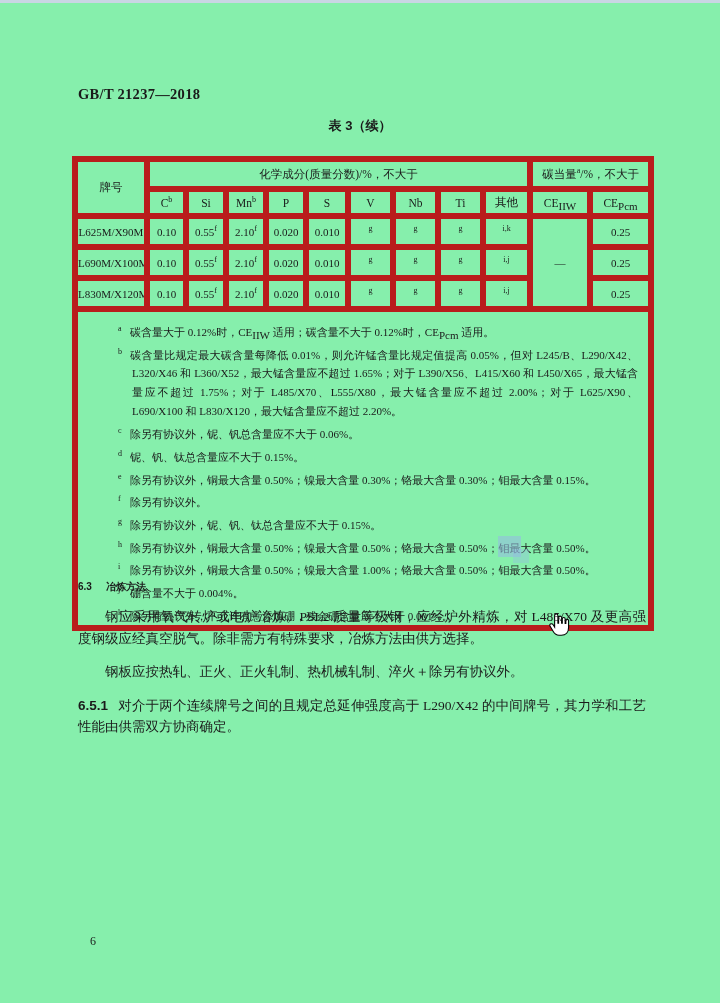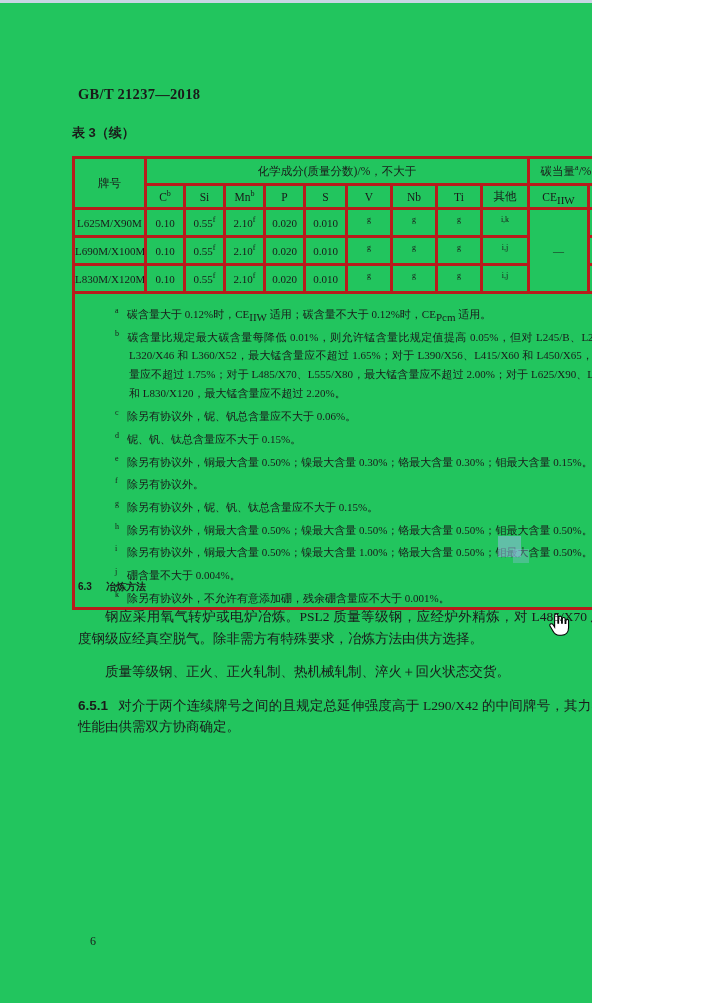--- a/index.html
+++ b/index.html
@@ -1,25 +1,25 @@
 <!DOCTYPE html>
 <html><head>
 <meta charset="utf-8">
 <style>
   html,body{margin:0;padding:0;}
   body{background:#ffffff;}
-  .page{position:relative;width:592px;height:1003px;background:#22c55e;overflow:hidden;
+  .page{position:relative;width:720px;height:1003px;background:#86efac;overflow:hidden;
         font-family:"Liberation Serif","DejaVu Serif",serif;color:#1a1a1a;}
   .top-band{position:absolute;left:0;top:0;width:720px;height:3px;background:#c9d6e4;}
   .std-code{position:absolute;left:78px;top:86px;font-size:14.5px;font-weight:bold;letter-spacing:.3px;}
-  .tbl-title{position:absolute;left:72px;top:124px;width:576px;
+  .tbl-title{position:absolute;left:72px;top:117px;width:576px;text-align:center;
              font-size:13px;font-weight:bold;font-family:"Liberation Sans","DejaVu Sans",sans-serif;}
   table.spec{position:absolute;left:72px;top:156px;width:576px;border-collapse:collapse;table-layout:fixed;
              border:2px solid #000;}
-  table.spec th,table.spec td{border:3px solid #b91c1c;padding:0;text-align:center;vertical-align:middle;
+  table.spec th,table.spec td{border:6px solid #b91c1c;padding:0;text-align:center;vertical-align:middle;
              font-size:11px;font-weight:normal;overflow:hidden;}
   table.spec th{font-size:11.5px;}
   .hrow1 th{height:24px;}
   .hrow2 th{height:21px;}
   .drow td{height:25px;margin-left:23px;}
   td.grade-cell{font-size:11px;letter-spacing:0;}
   sup.s{font-size:8px;line-height:0;vertical-align:super;}
   sub.s{font-size:11px;line-height:0;vertical-align:sub;}
   .fn-cell{height:272px;vertical-align:top !important;text-align:left !important;}
   .fn-wrap{padding:7px 10px 0 20px;margin-left:20px;}
@@ -146,19 +146,19 @@
   <div class="wm1"></div>
   <div class="wm2"></div>
 
   <svg class="cursor" viewBox="0 0 32 38">
     <path d="M12 3 c1.4 0 2.4 1 2.4 2.4 v11 h1 v-8.2 c0-1.3 1-2.2 2.2-2.2 s2.2 .9 2.2 2.2 v8.2 h1 v-6.2 c0-1.2 1-2.1 2.1-2.1 s2.1 .9 2.1 2.1 v6.6 h1 v-4 c0-1.1 .9-2 2-2 s2 .9 2 2 v10 c0 6.5-4 11.2-10.5 11.2 h-3.5 c-3.8 0-6.2-1.6-8.2-5 l-5-8.6 c-.8-1.4 0-3.1 1.7-3.3 1.2-.15 2.3 .5 3 1.6 l2.1 3.3 v-16.6 c0-1.4 1-2.4 2.4-2.4 z" fill="#ffffff" stroke="#000000" stroke-width="1.6"></path>
   </svg>
 
   <div class="body-flow">
     <p class="sec-h mt14"><span class="no">6.3</span><span>冶炼方法</span></p>
     <p class="para indent2 mt12">钢应采用氧气转炉或电炉冶炼。PSL2 质量等级钢，应经炉外精炼，对 L485/X70 及更高强度钢级应经真空脱气。除非需方有特殊要求，冶炼方法由供方选择。</p>
-    <p class="para indent2 mt12">质量等级钢、正火、正火轧制、热机械轧制、淬火＋回火状态交货。</p>
+    <p class="para indent2 mt12">钢板应按热轧、正火、正火轧制、热机械轧制、淬火＋除另有协议外。</p>
     <p class="para mt12"><span class="num-b">6.5.1</span><span>对介于两个连续牌号之间的且规定总延伸强度高于 L290/X42 的中间牌号，其力学和工艺性能由供需双方协商确定。</span></p>
   </div>
 
   <div class="page-num">6</div>
 
 </div>
 
 </body></html>

